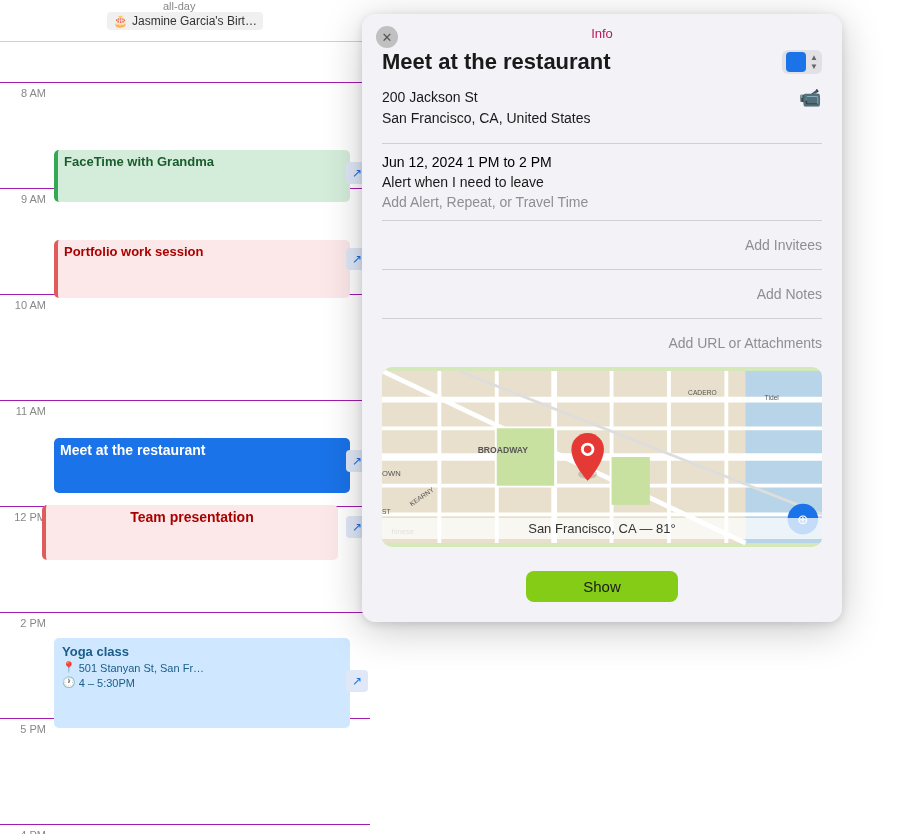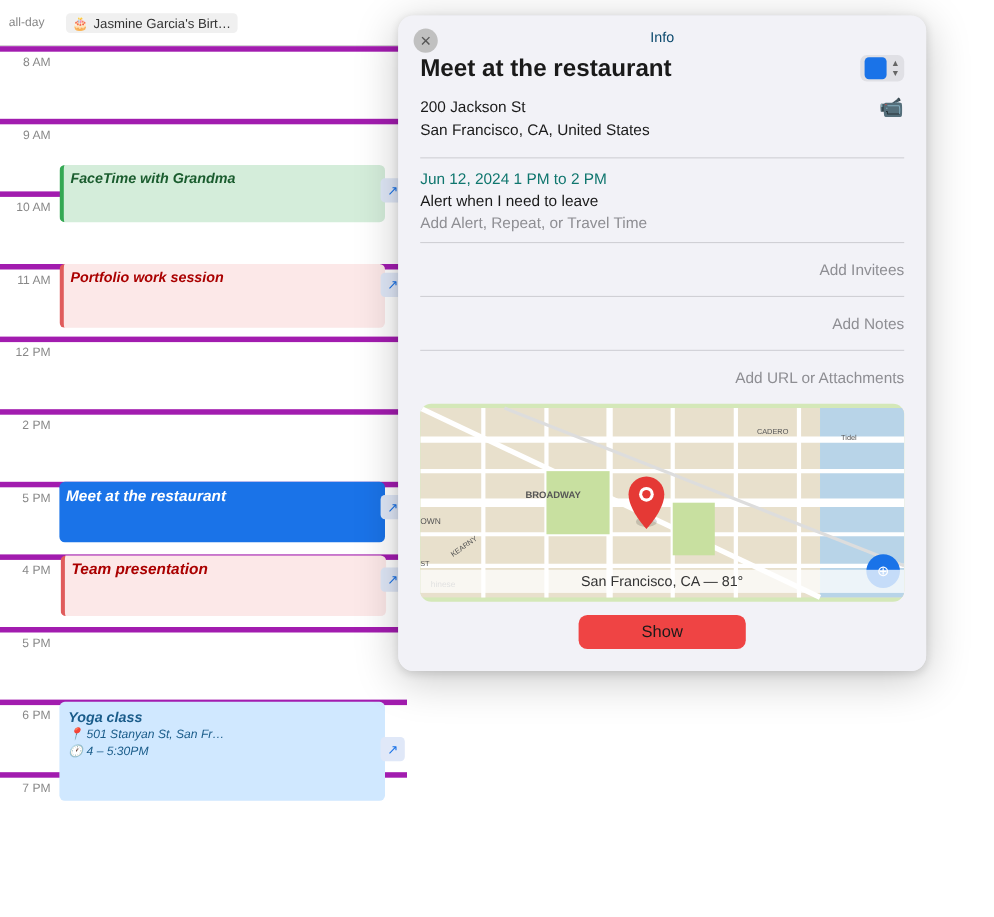--- a/index.html
+++ b/index.html
@@ -24,20 +24,21 @@
     
     .allday-row {
       position: absolute;
       top: 0; left: 0;
       width: 370px;
       height: 42px;
       border-bottom: 1px solid #d0d0d0;
       display: flex;
       align-items: center;
       background: #fff;
+      flex-direction: column;
     }
     .allday-label {
       font-size: 11px;
       color: #888;
       padding: 0 8px;
       width: 60px;
     }
     .allday-event {
       background: #f0f0f0;
       border-radius: 4px;
@@ -57,43 +58,43 @@
       position: absolute;
       top: 42px;
       left: 0;
       width: 370px;
       height: 792px;
       background: #fff;
     }
     .time-row {
       position: relative;
       height: 66px;
-      border-top: 5px solid #a21caf;
+      border-top: 1px solid #a21caf;
       display: flex;
       align-items: flex-start;
       padding-top: 4px;
+      margin-top: 40px;
     }
     .time-label {
       font-size: 11px;
       color: #888;
       width: 54px;
       text-align: right;
       padding-right: 8px;
       flex-shrink: 0;
     }
 
     
     .event {
       position: absolute;
       border-radius: 5px;
       padding: 4px 6px;
       font-size: 13px;
       font-weight: 600;
       overflow: hidden;
-      font-style: italic;
     }
     
     .event-facetime {
       left: 54px;
       top: 108px; 
       width: 296px;
       height: 52px;
       background: #d4edda;
       border-left: 4px solid #34a853;
       color: #1a5c2e;
@@ -203,21 +204,21 @@
       display: flex;
       align-items: center;
       justify-content: center;
       color: #555;
       font-size: 13px;
       cursor: pointer;
     }
     .popup-title-text {
       font-size: 13px;
       font-weight: 500;
-      color: #0c4a6e;
+      color: #be185d;
     }
 
     .popup-content {
       padding: 0 20px 16px;
       background: #f2f2f7;
     }
 
     .event-title-row {
       display: flex;
       align-items: center;
@@ -273,21 +274,21 @@
     }
 
     .divider {
       height: 1px;
       background: #d0d0d5;
       margin: 10px 0;
     }
 
     .date-row {
       font-size: 14px;
-      color: #0f766e;
+      color: #000000;
       font-weight: 500;
       margin-bottom: 4px;
     }
     .repeat-row {
       display: flex;
       align-items: center;
       justify-content: space-between;
       margin-bottom: 6px;
     }
     .repeat-text {
@@ -341,23 +342,23 @@
       left: 0; right: 0;
       text-align: center;
       font-size: 13px;
       color: #333;
       background: rgba(255,255,255,0.75);
       padding: 3px 0;
     }
 
     .show-btn {
       display: block;
-      margin: 12px auto 4px;
+      margin: 24px auto 4px;
       padding: 7px 57px;
-      background: #ef4444;
+      background: #84cc16;
       border: none;
       border-radius: 8px;
       font-size: 15px;
       font-weight: 500;
       color: #1a1a1a;
       cursor: pointer;
     }
   </style>
 </head>
 <body>
@@ -413,21 +414,21 @@
 </div>
 
 <div class="event event-portfolio" style="position:absolute; left:54px; top:240px; width:296px; height:58px;">
   <span>Portfolio work session</span>
 </div>
 
 <div class="event event-restaurant" style="position:absolute; left:54px; top:438px; width:296px; height:55px;">
   <span>Meet at the restaurant</span>
 </div>
 
-<div class="event event-team" style="position:absolute; left:55px; top:505px; width:296px; height:55px;">
+<div class="event event-team" style="position:absolute; left:42px; top:505px; width:296px; height:55px;text-align:center;">
   <span>Team presentation</span>
 </div>
 
 <div class="event event-yoga" style="position:absolute; left:54px; top:638px; width:296px; height:90px;">
   <div>Yoga class</div>
   <div class="event-yoga-detail">
     <span>📍</span>
     <span>501 Stanyan St, San Fr…</span>
   </div>
   <div class="event-yoga-detail">

